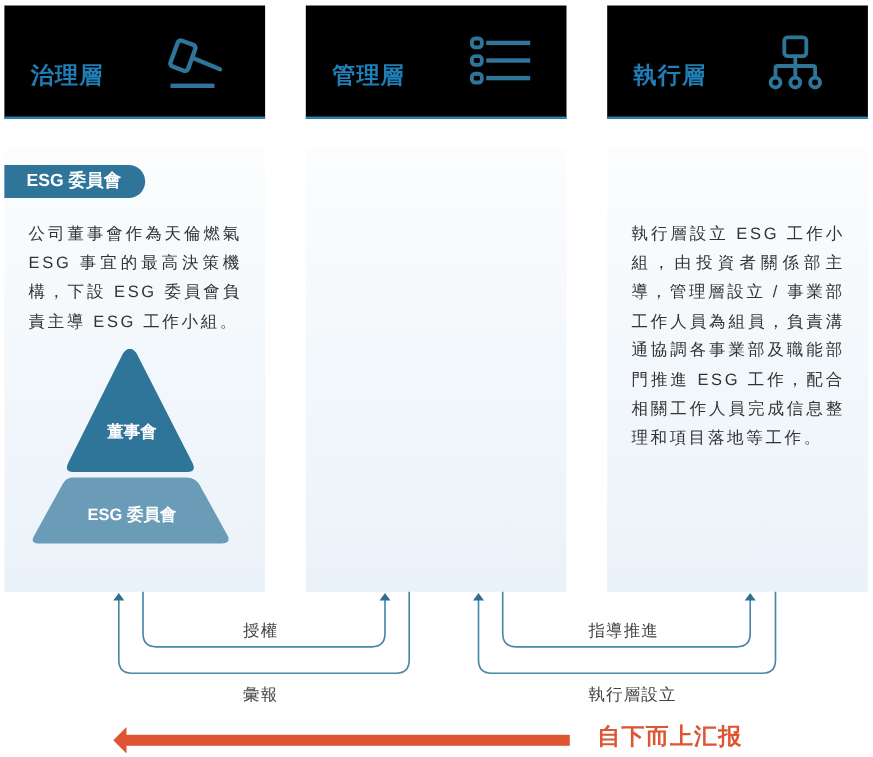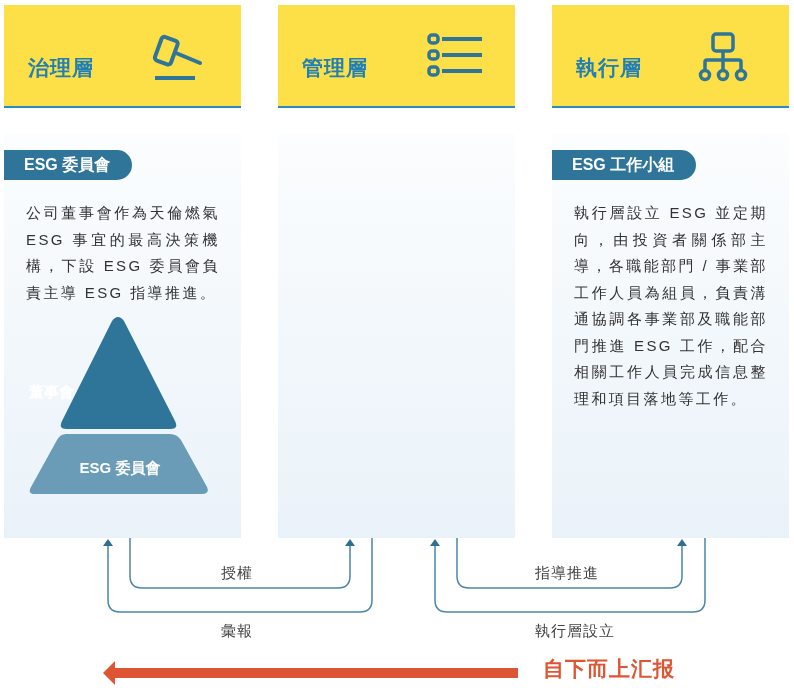--- a/index.html
+++ b/index.html
@@ -1,18 +1,18 @@
 <!DOCTYPE html>
 <html><head>
 <meta charset="utf-8">
 <style>
   html,body{margin:0;padding:0;background:#ffffff;}
   body{width:794px;height:688px;position:relative;overflow:hidden;font-family:"Liberation Sans","DejaVu Sans",sans-serif;}
   .col{position:absolute;top:5px;width:237px;}
-  .col-head{height:101px;background:#fde047;border-bottom:2px solid #2a8ac1;position:relative;}
+  .col-head{height:101px;background:#000000;border-bottom:2px solid #2a8ac1;position:relative;}
   .col-title{position:absolute;left:24px;top:49px;font-size:21px;font-weight:bold;color:#1f7fb6;letter-spacing:1px;}
   .col-icon{position:absolute;left:148px;top:26px;width:60px;height:60px;}
   .col-body{position:absolute;top:129px;left:0;width:237px;height:404px;background:linear-gradient(#fbfdfe,#eaf2f9);}
   .badge{position:absolute;top:16px;left:0;height:30px;padding:0 22px 0 20px;background:#2f7499;color:#fff;font-weight:bold;font-size:16px;line-height:30px;border-radius:0 15px 15px 0;}
   .desc{position:absolute;left:22px;top:66px;width:194px;font-size:15px;line-height:26.5px;color:#333;letter-spacing:2.4px;text-align:justify;}
   .lbl{position:absolute;font-size:15px;color:#444;letter-spacing:1px;}
   .summary{position:absolute;left:543px;top:655px;font-size:21px;font-weight:bold;color:#dd5533;letter-spacing:1px;}
 </style>
 </head>
 <body>
@@ -23,26 +23,26 @@
     <svg class="col-icon" viewBox="0 0 60 60">
       <g fill="none" stroke="#2f7499" stroke-width="4" stroke-linejoin="round" stroke-linecap="round">
         <rect x="6" y="7" width="17" height="25" rx="3" transform="rotate(20 14 19)"></rect>
         <line x1="24" y1="22" x2="48" y2="32"></line>
       </g>
       <rect x="3" y="45" width="40" height="4" fill="#2f7499"></rect>
     </svg>
   </div>
   <div class="col-body">
     <div class="badge">ESG 委員會</div>
-    <div class="desc">公司董事會作為天倫燃氣 ESG 事宜的最高決策機構，下設 ESG 委員會負責主導 ESG 指導推進。</div>
+    <div class="desc">公司董事會作為天倫燃氣 ESG 事宜的最高決策機構，下設 ESG 委員會負責主導 ESG 工作小組。</div>
     <svg style="position:absolute;left:25px;top:183px;" width="182" height="180" viewBox="0 0 182 180">
       <path d="M83 4 Q89 -4 95 4 L146 104 Q150 112 141 112 L38 112 Q29 112 33 104 Z" fill="#2f7499"></path>
       <path d="M37 117 L141 117 Q148 117 152 123 L178 170 Q181 177 173 177 L6 177 Q-2 177 2 170 L28 123 Q31 117 37 117 Z" fill="#6a9cb8"></path>
     </svg>
-    <div style="position:absolute;left:25px;width:182px;top:249px;text-align:left;color:#fff;font-weight:bold;font-size:15px;">董事會</div>
+    <div style="position:absolute;left:25px;width:182px;top:249px;text-align:center;color:#fff;font-weight:bold;font-size:15px;">董事會</div>
     <div style="position:absolute;left:25px;width:182px;top:325px;text-align:center;color:#fff;font-weight:bold;font-size:15px;">ESG 委員會</div>
   </div>
 </div>
 
 <div class="col" style="left:278px;">
   <div class="col-head">
     <div class="col-title">管理層</div>
     <svg class="col-icon" viewBox="0 0 60 60">
       <g fill="none" stroke="#2f7499" stroke-width="3.5">
         <rect x="3" y="4" width="9" height="8" rx="3"></rect>
@@ -67,22 +67,21 @@
       <g fill="none" stroke="#2f7499" stroke-width="3.5" stroke-linejoin="round">
         <rect x="19" y="3" width="20" height="17" rx="3"></rect>
         <path d="M29 20 V29 M11 40 V31 Q11 29 13 29 H45 Q47 29 47 31 V40 M29 29 V40"></path>
         <circle cx="11" cy="44" r="4.5"></circle>
         <circle cx="29" cy="44" r="4.5"></circle>
         <circle cx="47" cy="44" r="4.5"></circle>
       </g>
     </svg>
   </div>
   <div class="col-body">
-    <div class="badge">ESG 工作小組</div>
-    <div class="desc">執行層設立 ESG 並定期向，由投資者關係部主導，各職能部門 / 事業部工作人員為組員，負責溝通協調各事業部及職能部門推進 ESG 工作，配合相關工作人員完成信息整理和項目落地等工作。</div>
+    <div class="desc">執行層設立 ESG 工作小組，由投資者關係部主導，管理層設立 / 事業部工作人員為組員，負責溝通協調各事業部及職能部門推進 ESG 工作，配合相關工作人員完成信息整理和項目落地等工作。</div>
   </div>
 </div>
 
 <svg style="position:absolute;left:0;top:530px;" width="794" height="100" viewBox="0 530 794 100">
   <g fill="none" stroke="#4a86a8" stroke-width="1.5">
     <path d="M130 538 V576 Q130 588 142 588 H338 Q350 588 350 576 V545"></path>
     <path d="M108 545 V600 Q108 612 120 612 H360 Q372 612 372 600 V538"></path>
     <path d="M457 538 V576 Q457 588 469 588 H670 Q682 588 682 576 V545"></path>
     <path d="M435 545 V600 Q435 612 447 612 H693 Q705 612 705 600 V538"></path>
   </g>

